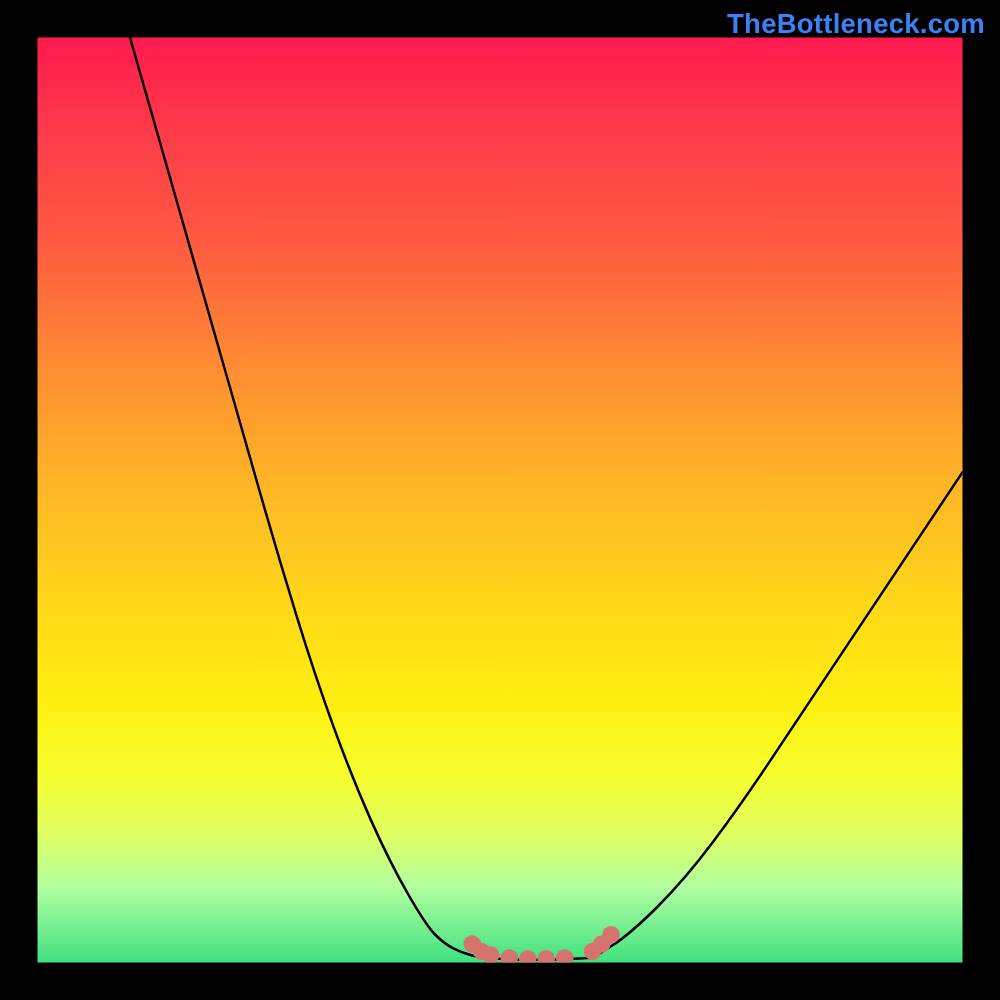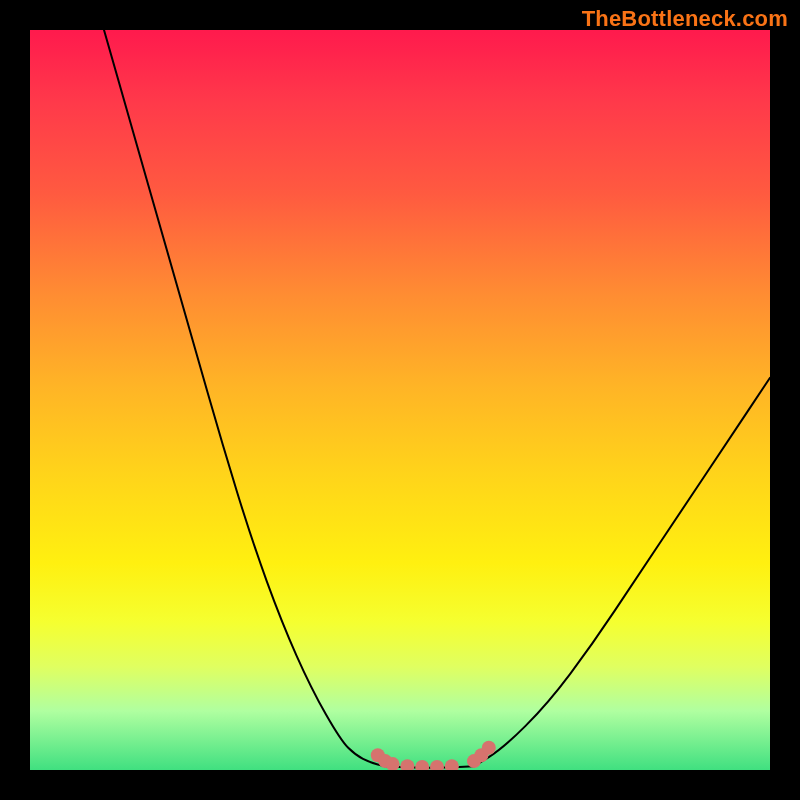--- a/index.html
+++ b/index.html
@@ -29,21 +29,21 @@
       #b0ffa0 92%,
       #40e080 100%);
   }
   .watermark {
     position: absolute;
     top: 6px;
     right: 12px;
     font-family: Arial, Helvetica, sans-serif;
     font-size: 22px;
     font-weight: 600;
-    color: #f97316;
+    color: #3b82f6;
     letter-spacing: 0.2px;
     user-select: none;
   }
   svg.curves {
     position: absolute;
     inset: 0;
     width: 100%;
     height: 100%;
   }
   .curve {

